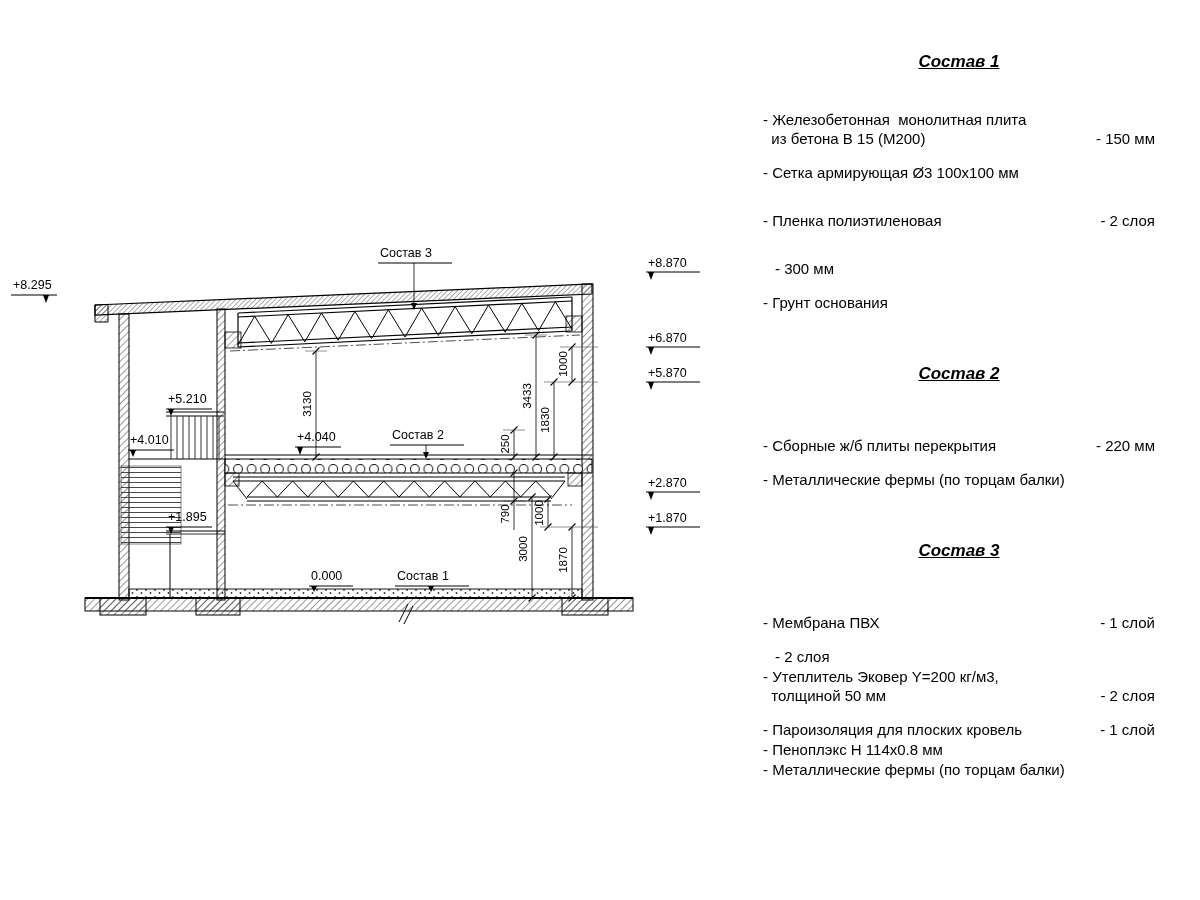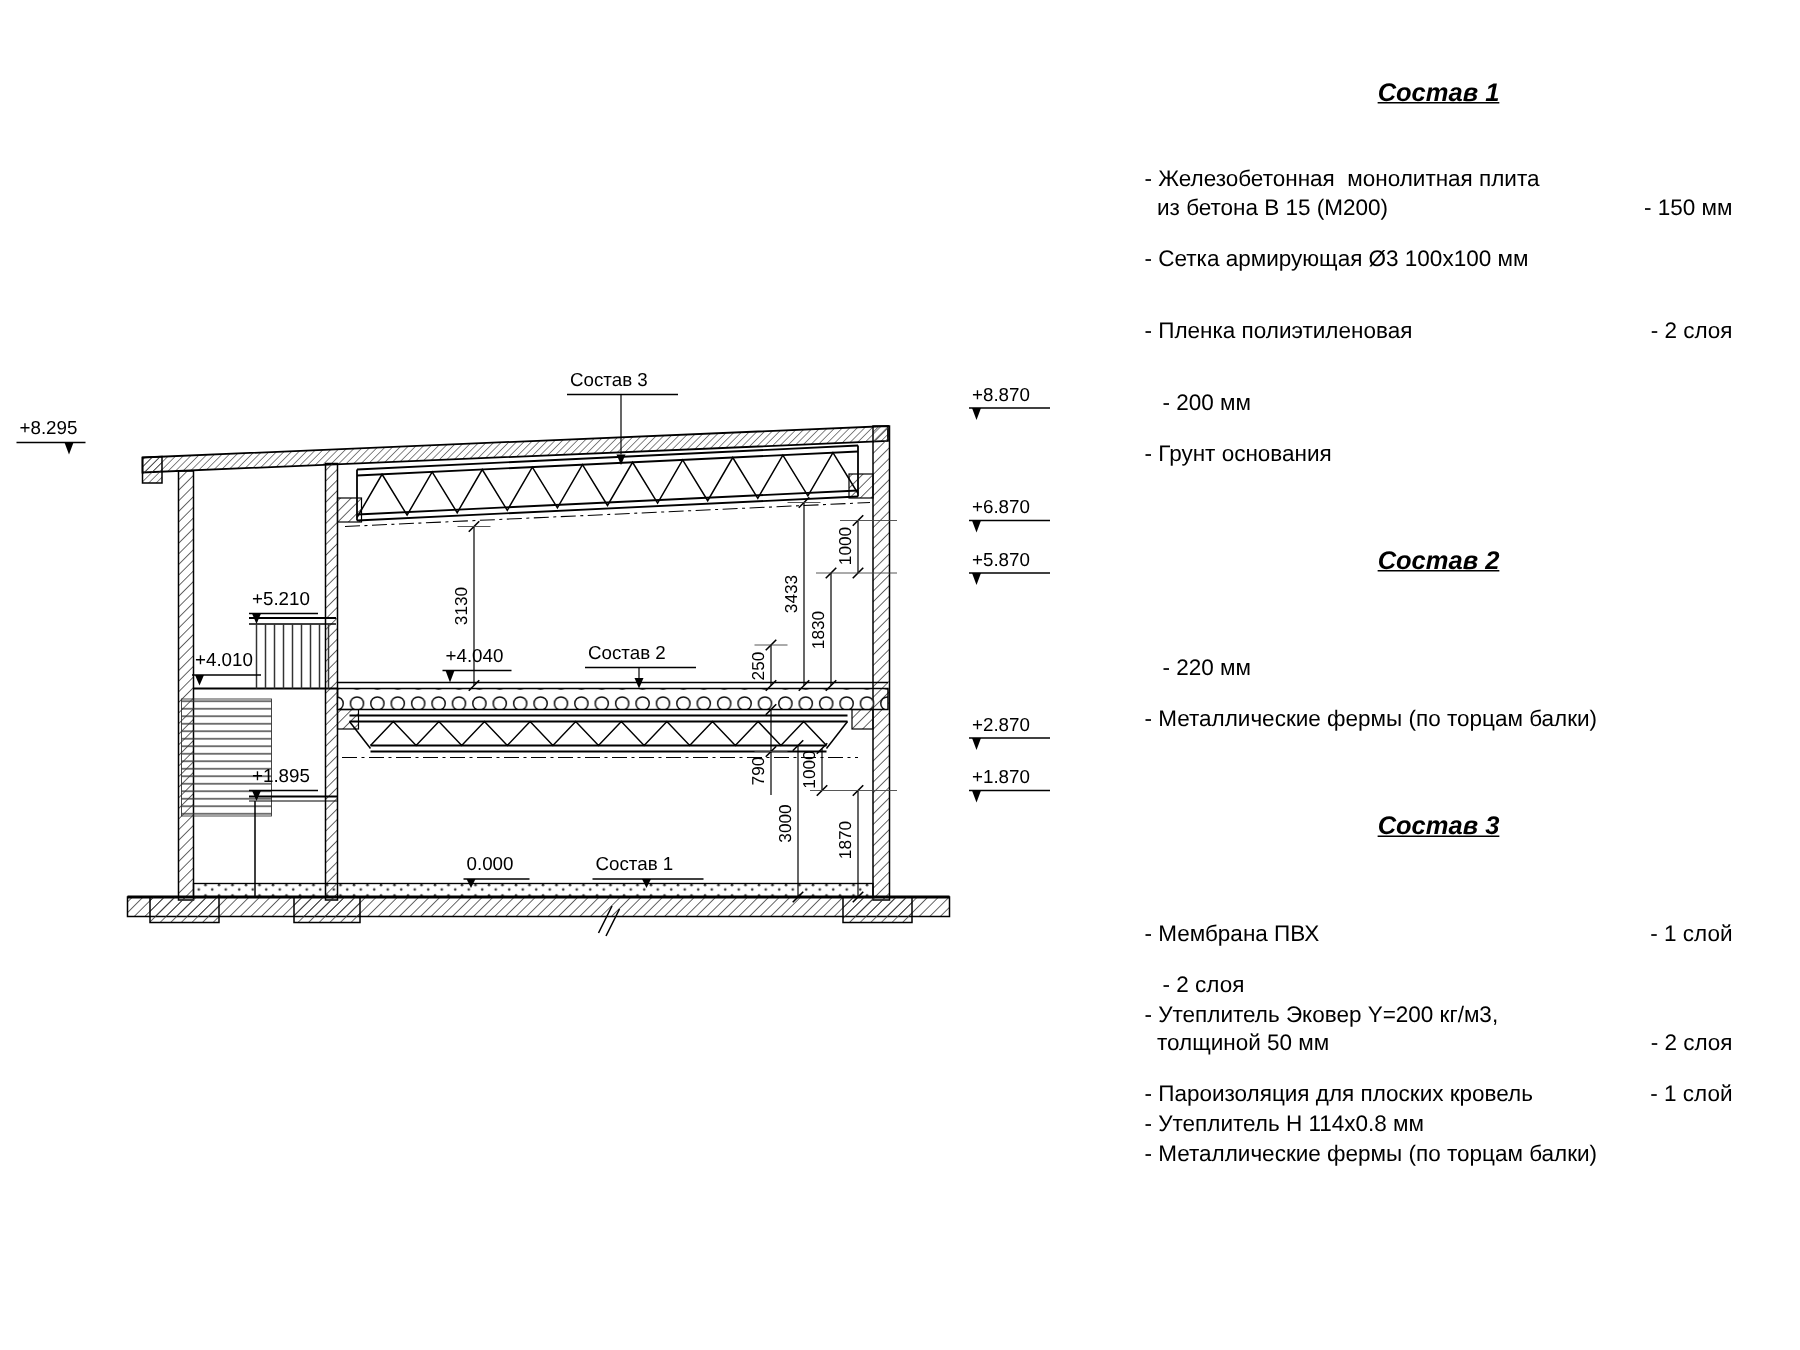--- a/index.html
+++ b/index.html
@@ -264,33 +264,34 @@
         </div>
         <div class="spec-item">
           <span class="item-text">- Сетка армирующая Ø3 100x100 мм</span>
           <span class="item-value"></span>
         </div>
         <div class="spec-item">
           <span class="item-text">- Пленка полиэтиленовая</span>
           <span class="item-value">- 2 слоя</span>
         </div>
         <div class="spec-item">
-          <span class="item-value">- 200 мм</span>
+          <span class="item-value">- 300 мм</span>
         </div>
         <div class="spec-item">
           <span class="item-text">- Грунт основания</span>
           <span class="item-value"></span>
         </div>
       </div>
     </div>
 
     <div class="spec-section">
       <h3 class="sec-title">Состав 2</h3>
       <div class="sec-items">
         <div class="spec-item">
+          <span class="item-text">- Сборные ж/б плиты перекрытия</span>
           <span class="item-value">- 220 мм</span>
         </div>
         <div class="spec-item">
           <span class="item-text">- Металлические фермы (по торцам балки)</span>
           <span class="item-value"></span>
         </div>
       </div>
     </div>
 
     <div class="spec-section">
@@ -306,21 +307,21 @@
         <div class="spec-item">
           <span class="item-text">- Утеплитель Эковер Y=200 кг/м3,
   толщиной 50 мм</span>
           <span class="item-value">- 2 слоя</span>
         </div>
         <div class="spec-item">
           <span class="item-text">- Пароизоляция для плоских кровель</span>
           <span class="item-value">- 1 слой</span>
         </div>
         <div class="spec-item">
-          <span class="item-text">- Утеплитель Н 114x0.8 мм</span>
+          <span class="item-text">- Пеноплэкс Н 114x0.8 мм</span>
           <span class="item-value"></span>
         </div>
         <div class="spec-item">
           <span class="item-text">- Металлические фермы (по торцам балки)</span>
           <span class="item-value"></span>
         </div>
       </div>
     </div>
 
   </div>

